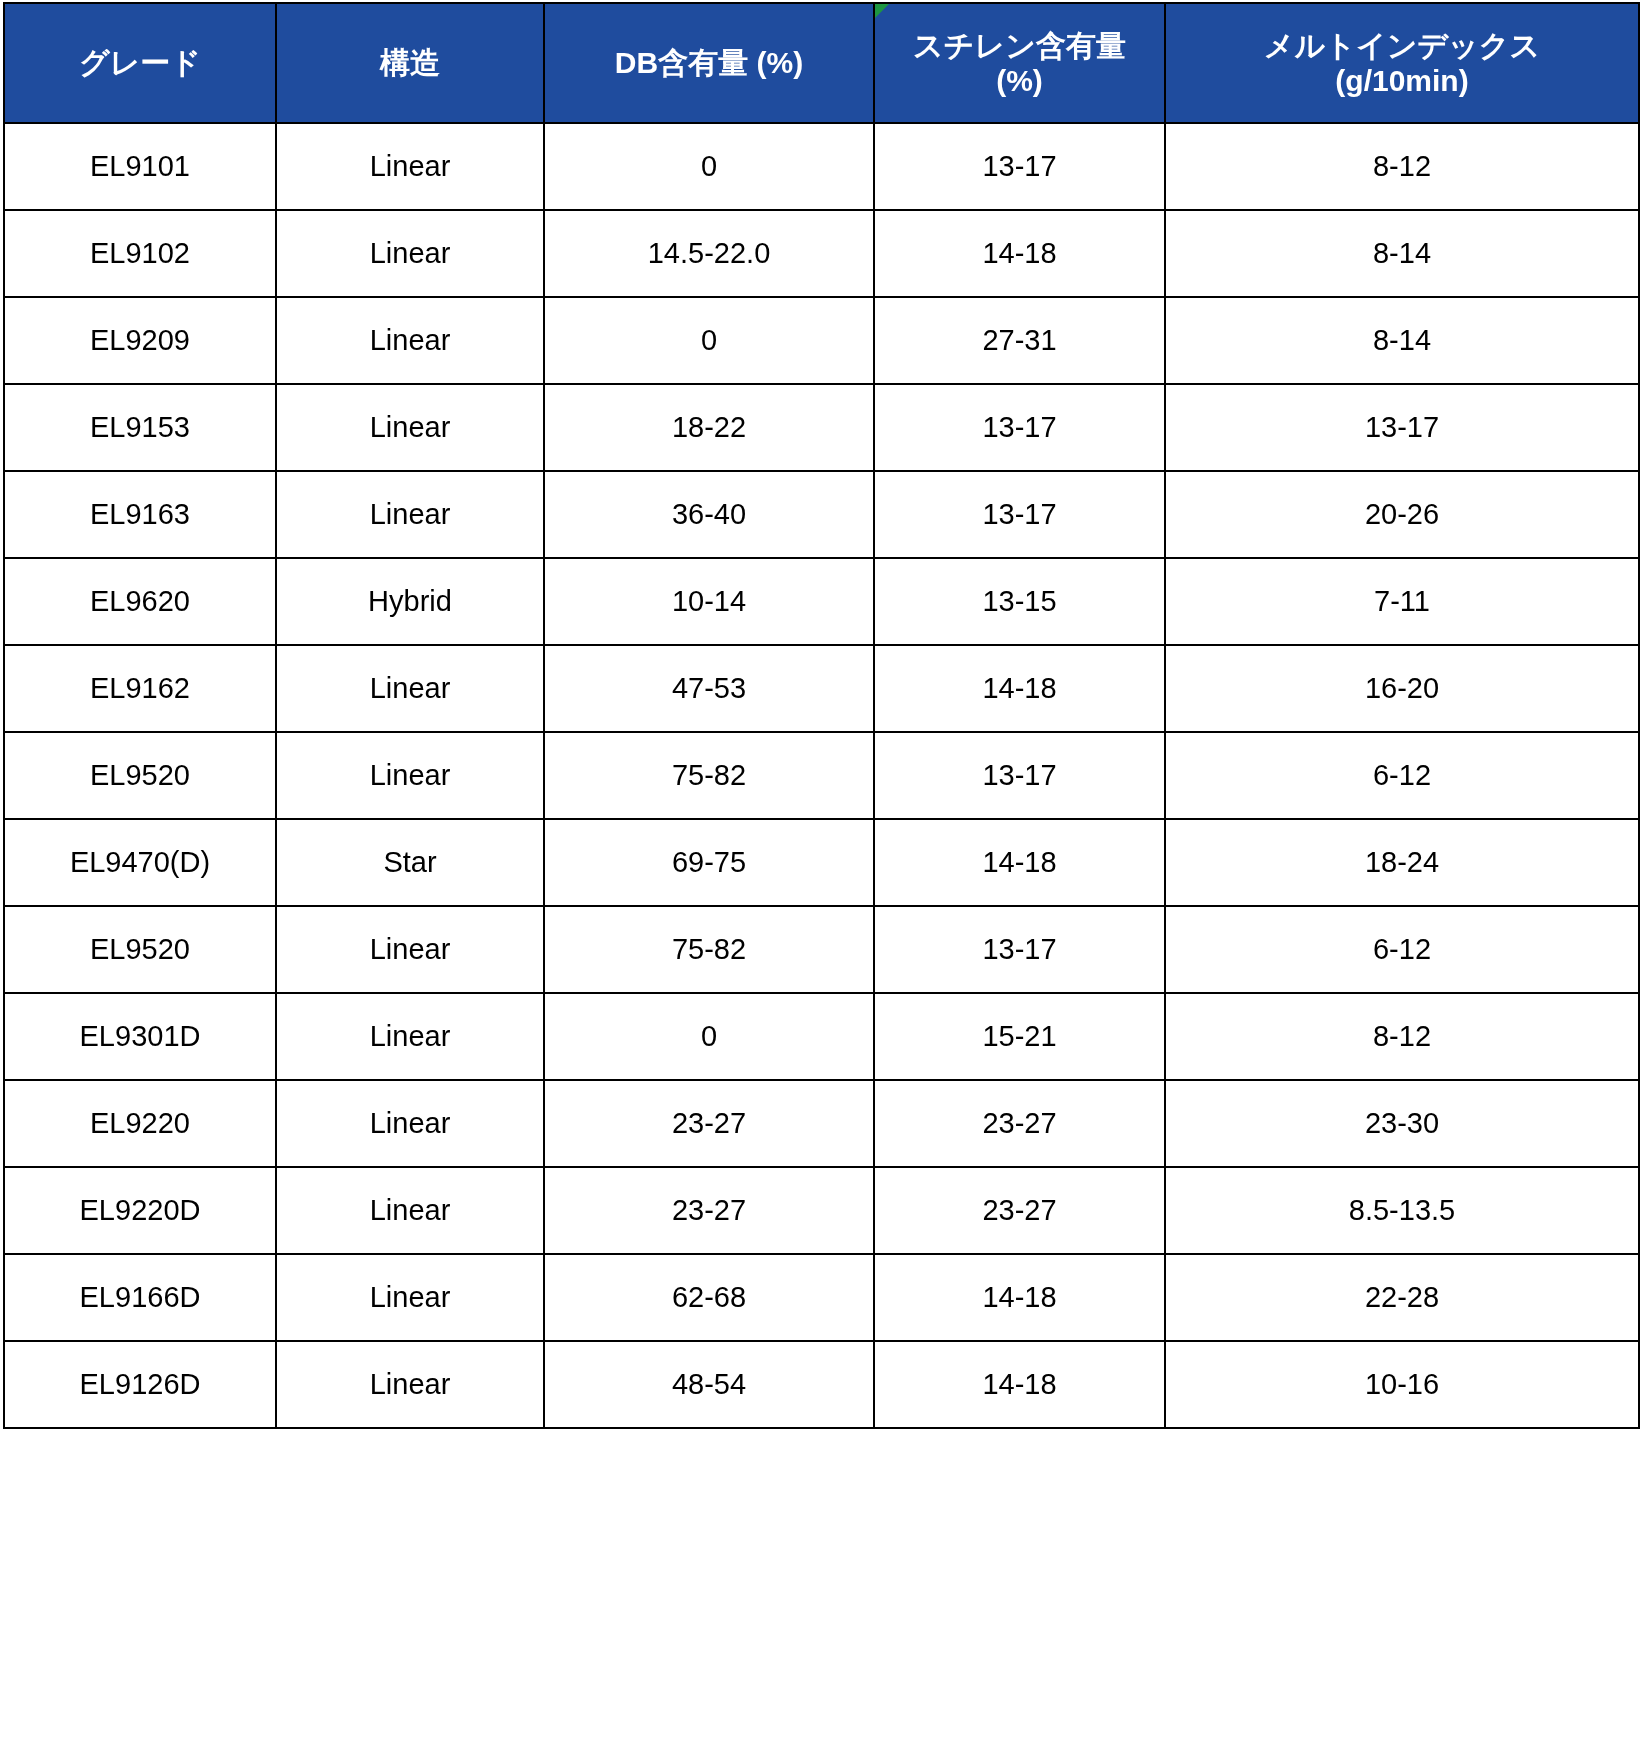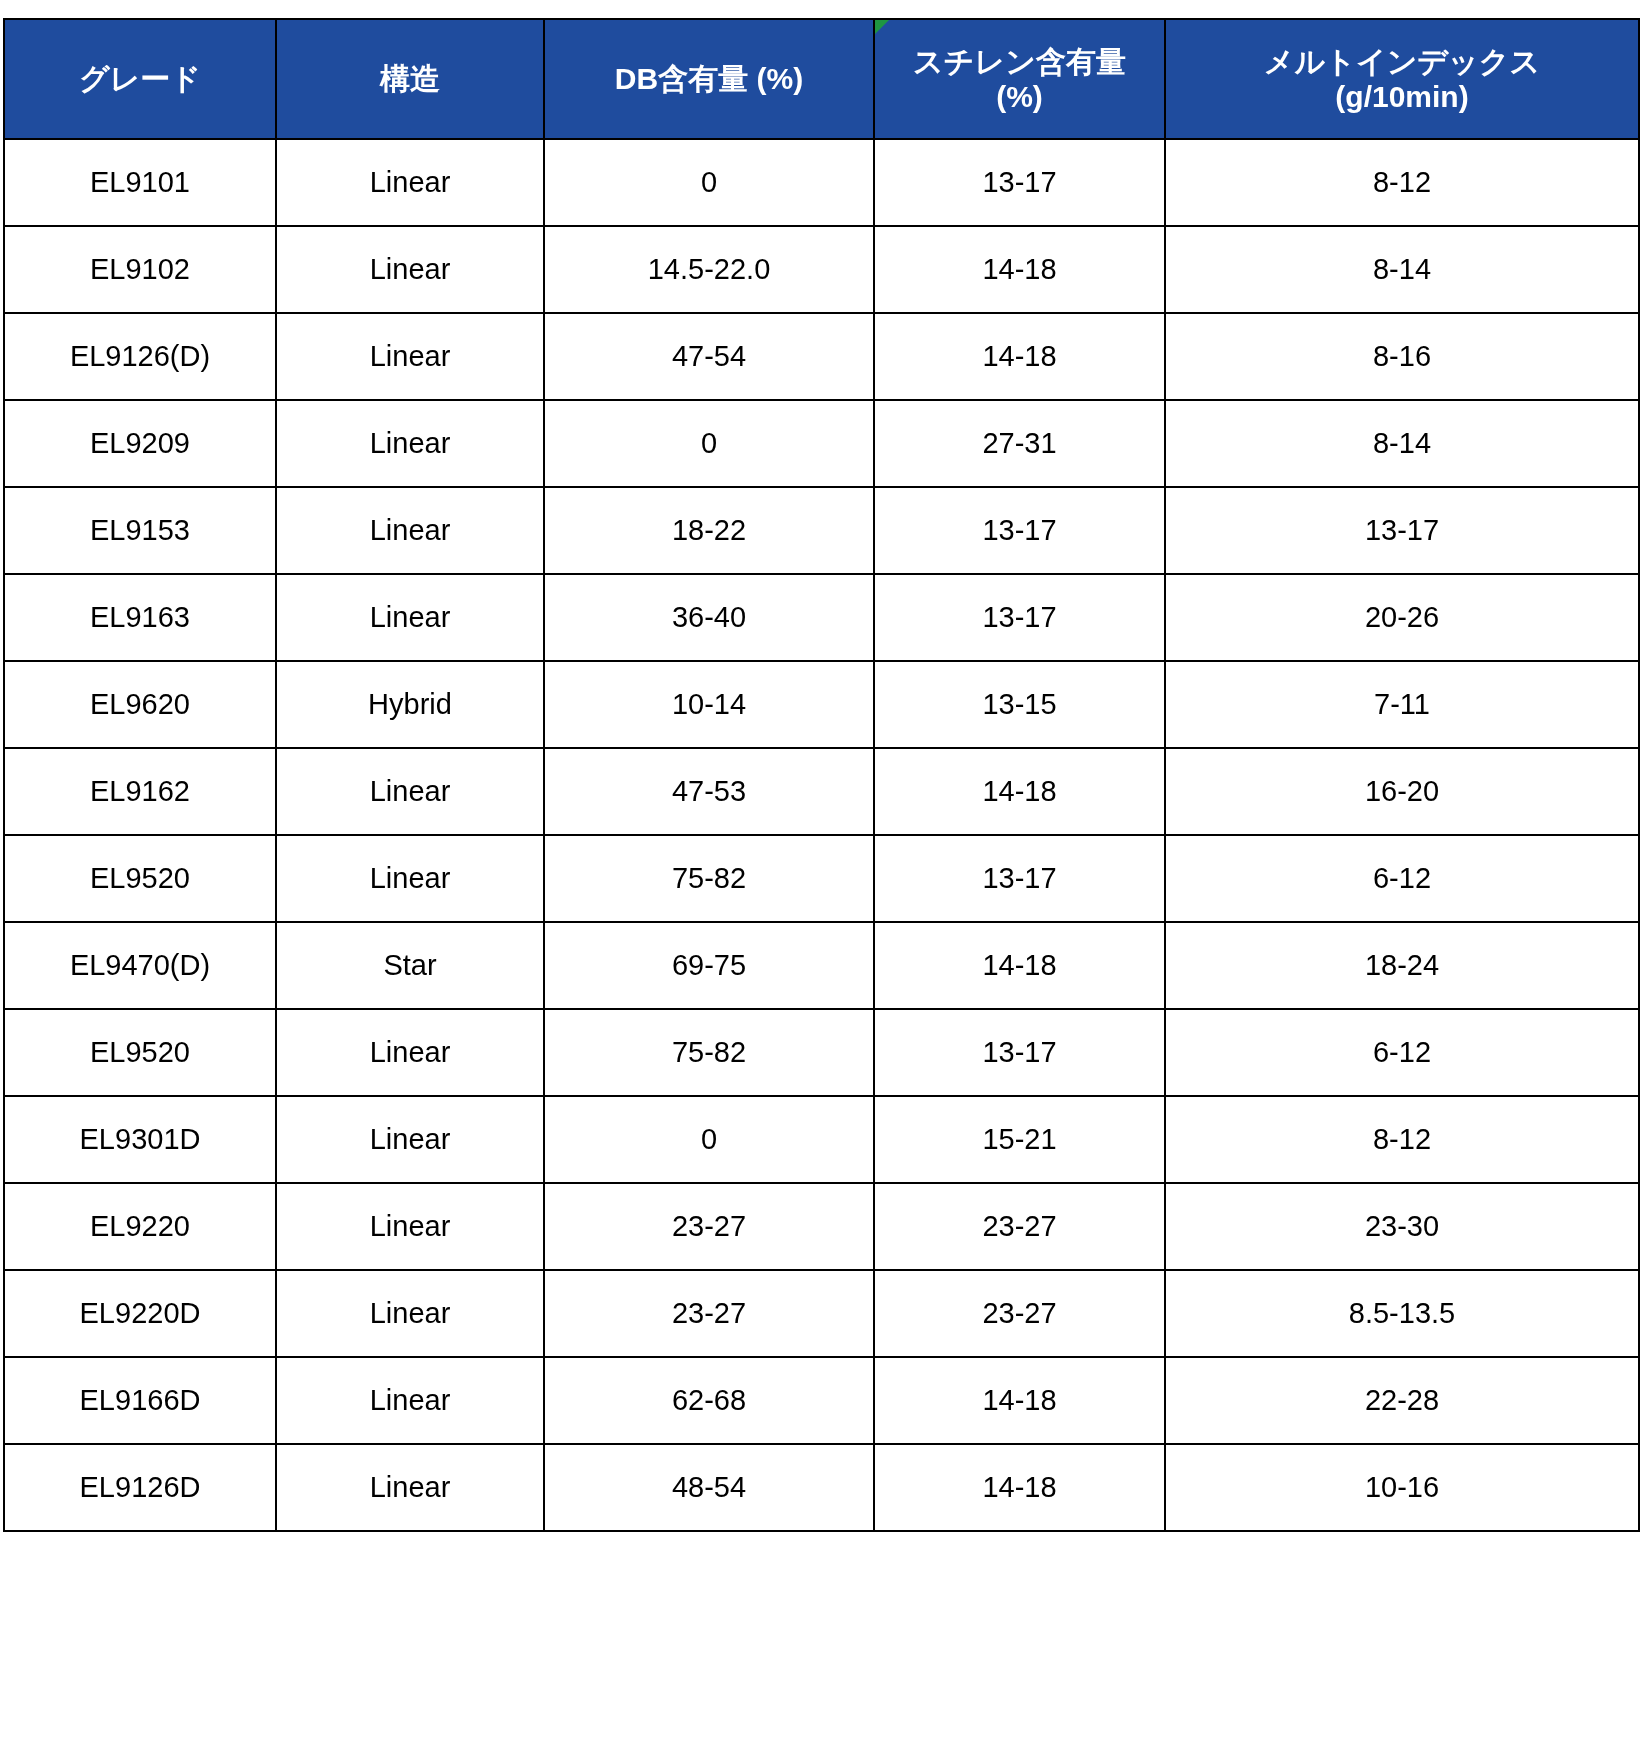--- a/index.html
+++ b/index.html
@@ -12,21 +12,21 @@
     height: 1748px;
     font-family: "Liberation Sans", "DejaVu Sans", sans-serif;
     overflow: hidden;
   }
 
   .sheet {
     position: relative;
     width: 1643px;
     height: 1748px;
     box-sizing: border-box;
-    padding: 18px 5px 6px 3px;
+    padding: 2px 5px 6px 3px;
     border-radius: 13px;
   }
 
   table.grade-table {
     width: 1635px;
     border-collapse: collapse;
     table-layout: fixed;
     border: 2px solid #000000;
   }
 
@@ -115,27 +115,20 @@
           <td>8-12</td>
         </tr>
         <tr>
           <td>EL9102</td>
           <td>Linear</td>
           <td>14.5-22.0</td>
           <td>14-18</td>
           <td>8-14</td>
         </tr>
         <tr>
-          <td>EL9126(D)</td>
-          <td>Linear</td>
-          <td>47-54</td>
-          <td>14-18</td>
-          <td>8-16</td>
-        </tr>
-        <tr>
           <td>EL9209</td>
           <td>Linear</td>
           <td>0</td>
           <td>27-31</td>
           <td>8-14</td>
         </tr>
         <tr>
           <td>EL9153</td>
           <td>Linear</td>
           <td>18-22</td>

